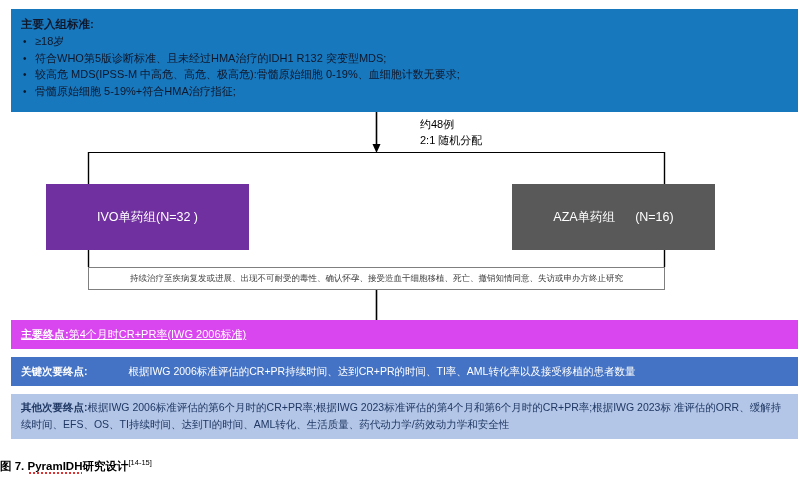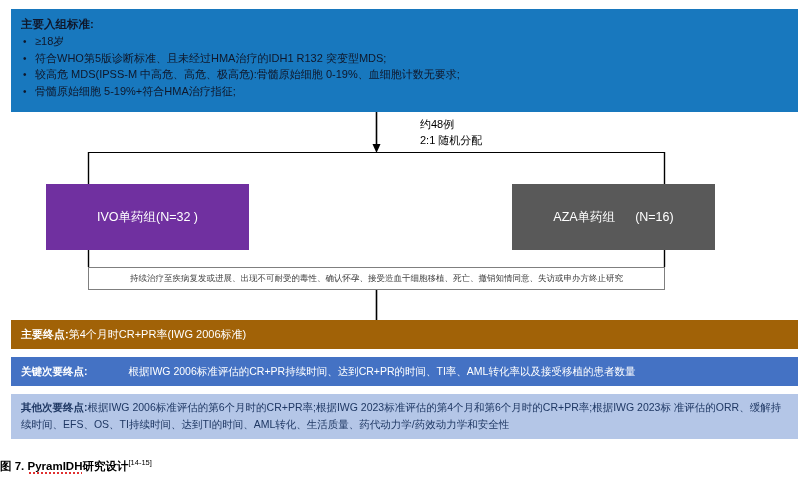--- a/index.html
+++ b/index.html
@@ -261,21 +261,21 @@
 
   <div class="arm-box arm-aza" style="background: rgb(89, 89, 89);">
     <span class="arm-name">AZA单药组</span>
     <span class="arm-n">(N=16)</span>
   </div>
 
   <div class="discont-box">
     <span>持续治疗至疾病复发或进展、出现不可耐受的毒性、确认怀孕、接受造血干细胞移植、死亡、撤销知情同意、失访或申办方终止研究</span>
   </div>
 
-  <div class="endpoint endpoint-primary" style="background: #a16207;">
+  <div class="endpoint endpoint-primary" style="background: #d946ef; text-decoration: underline;">
     <span class="endpoint-label">主要终点:</span>
     <span class="endpoint-text">第4个月时CR+PR率(IWG 2006标准)</span>
   </div>
 
   <div class="endpoint endpoint-key" style="background: rgb(68, 114, 196); gap: 41px;">
     <span class="endpoint-label">关键次要终点:</span>
     <span class="endpoint-text">根据IWG 2006标准评估的CR+PR持续时间、达到CR+PR的时间、TI率、AML转化率以及接受移植的患者数量</span>
   </div>
 
   <div class="endpoint endpoint-other" style="background: rgb(180, 198, 231);">

